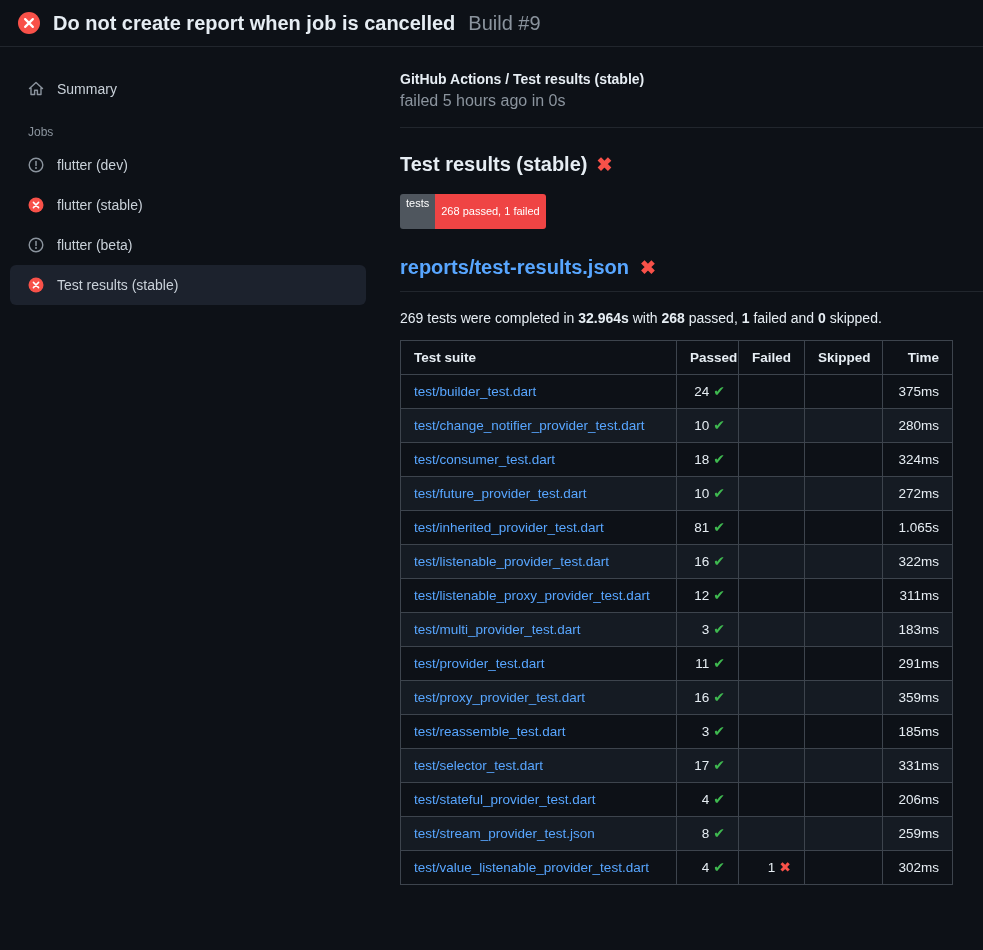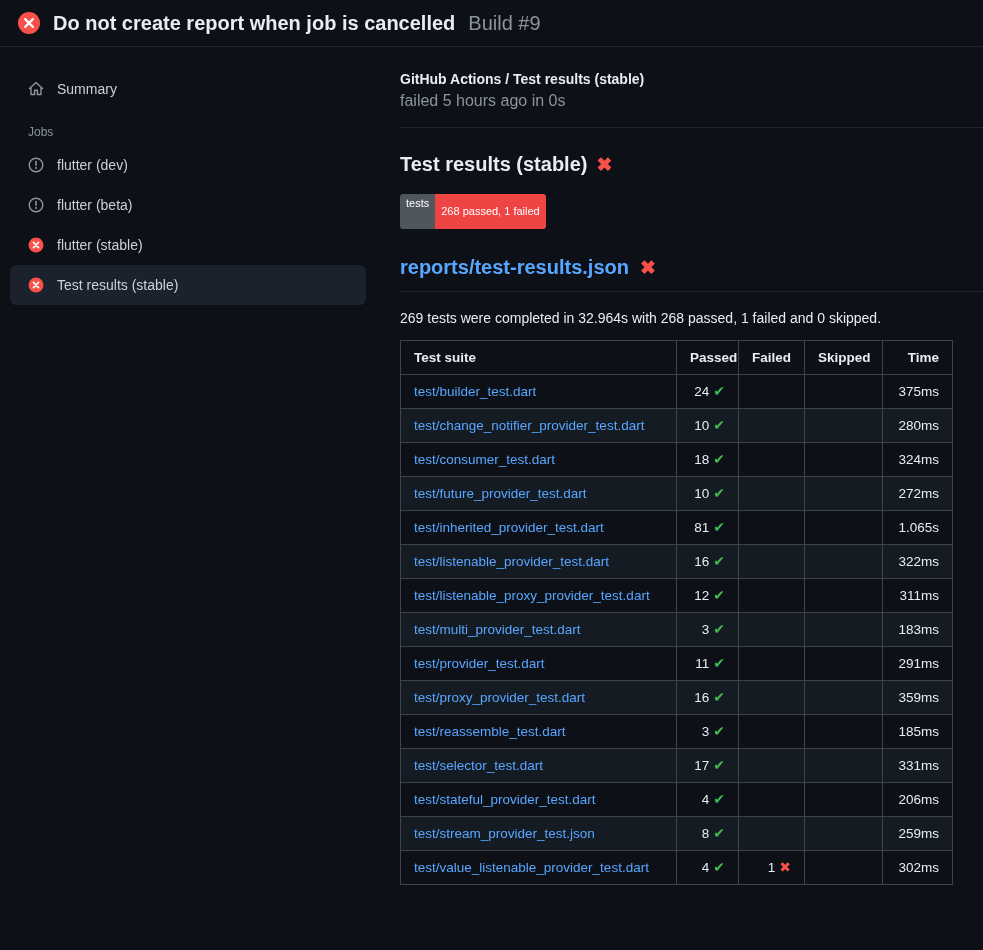--- a/index.html
+++ b/index.html
@@ -44,21 +44,21 @@
   }
   .badge-label { background:#4f565e; padding:4px 6px; }
   .badge-value { background:#ef4444; padding:12px 6px; }
   .report-title {
     margin-top:27px; padding-bottom:12px; border-bottom:1px solid #21262d;
     font-size:20px; font-weight:700; color:#58a6ff;
     display:flex; align-items:center; gap:11px;
   }
   .report-title a { color:#58a6ff; text-decoration:none; }
   .summary { margin-top:18px; font-size:14px; color:#e6edf3; }
-  .summary b { font-weight:400; }
+  .summary b { font-weight:700; }
   
   table.results {
     margin-top:14px; width:552px;
     border-collapse:collapse; table-layout:fixed;
     font-size:13.5px;
   }
   .results th, .results td {
     border:1px solid #3d444d; padding:8px 13px;
     line-height:17px; white-space:nowrap;
   }
@@ -98,33 +98,33 @@
       <svg class="icon-svg" width="16" height="16" viewBox="0 0 16 16">
         <circle cx="8" cy="8" r="6.8" fill="none" stroke="#8b949e" stroke-width="1.4"></circle>
         <path d="M8 4.6v4" stroke="#8b949e" stroke-width="1.5" stroke-linecap="round"></path>
         <circle cx="8" cy="11" r="1" fill="#8b949e"></circle>
       </svg>
       <span>flutter (dev)</span>
     </div>
 
     <div class="side-item">
       <svg class="icon-svg" width="16" height="16" viewBox="0 0 16 16">
+        <circle cx="8" cy="8" r="7.5" fill="#f85149"></circle>
+        <path d="M5.4 5.4l5.2 5.2M10.6 5.4l-5.2 5.2" stroke="#ffffff" stroke-width="1.5" stroke-linecap="round"></path>
+      </svg>
+      <span>flutter (stable)</span>
+    </div>
+
+    <div class="side-item">
+      <svg class="icon-svg" width="16" height="16" viewBox="0 0 16 16">
         <circle cx="8" cy="8" r="6.8" fill="none" stroke="#8b949e" stroke-width="1.4"></circle>
         <path d="M8 4.6v4" stroke="#8b949e" stroke-width="1.5" stroke-linecap="round"></path>
         <circle cx="8" cy="11" r="1" fill="#8b949e"></circle>
       </svg>
       <span>flutter (beta)</span>
-    </div>
-
-    <div class="side-item">
-      <svg class="icon-svg" width="16" height="16" viewBox="0 0 16 16">
-        <circle cx="8" cy="8" r="7.5" fill="#f85149"></circle>
-        <path d="M5.4 5.4l5.2 5.2M10.6 5.4l-5.2 5.2" stroke="#ffffff" stroke-width="1.5" stroke-linecap="round"></path>
-      </svg>
-      <span>flutter (stable)</span>
     </div>
 
     <div class="side-item selected">
       <svg class="icon-svg" width="16" height="16" viewBox="0 0 16 16">
         <circle cx="8" cy="8" r="7.5" fill="#f85149"></circle>
         <path d="M5.4 5.4l5.2 5.2M10.6 5.4l-5.2 5.2" stroke="#ffffff" stroke-width="1.5" stroke-linecap="round"></path>
       </svg>
       <span>Test results (stable)</span>
     </div>
   </nav>

